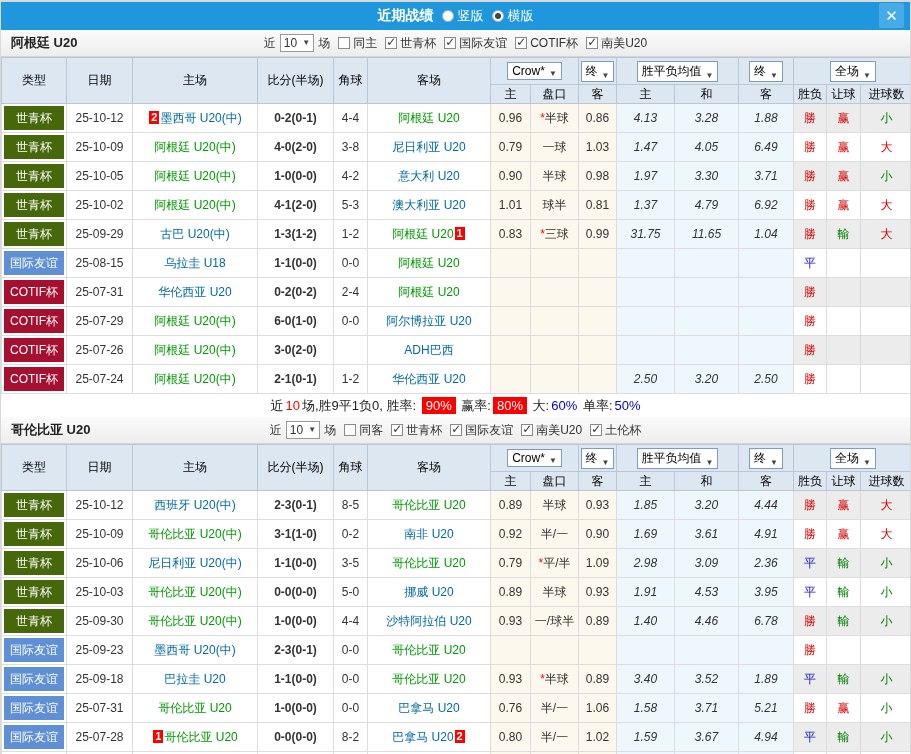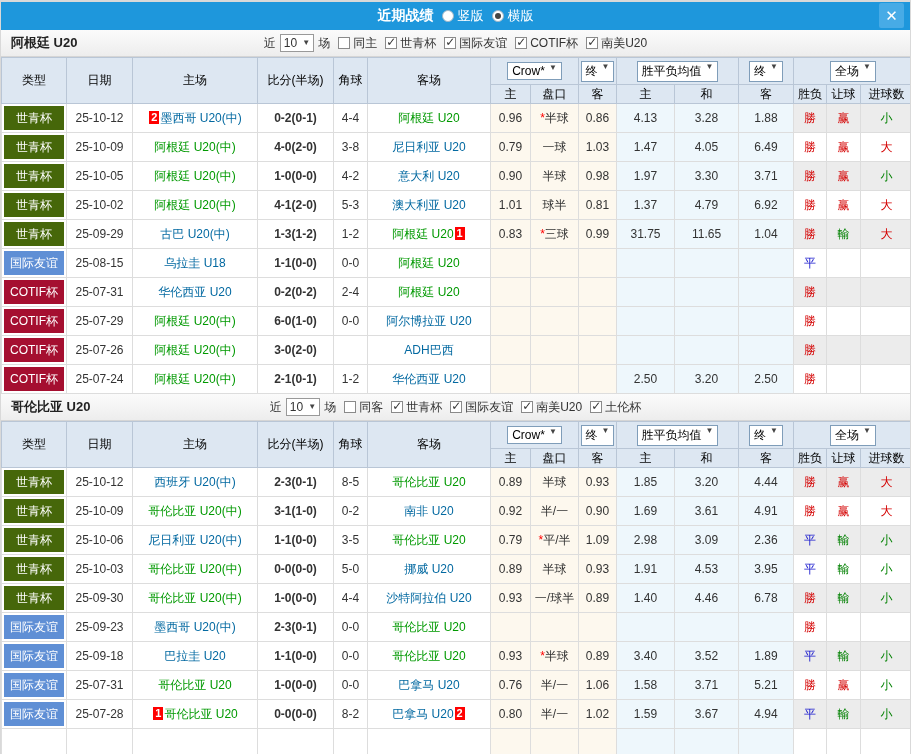--- a/index.html
+++ b/index.html
@@ -25,29 +25,29 @@
   .flt-label{color:#333;margin:0 1px;}
   .mini-select{display:inline-flex;align-items:center;border:1px solid #999;background:#fff;padding:1px 3px;margin:0 3px;gap:5px;cursor:pointer;}
   .caret{font-size:8px;color:#444;line-height:1;}
   .cb{display:inline-block;width:12px;height:12px;border:1px solid #8a8a8a;background:#fff;box-sizing:border-box;vertical-align:-2px;margin:0 2px 0 7px;position:relative;cursor:pointer;}
   .cb.checked::after{content:'\2713';position:absolute;left:0px;top:-3px;font-size:12px;font-weight:bold;color:#333;}
   
   table.grid{border-collapse:collapse;table-layout:fixed;width:911px;}
   .grid th{background:#dde7f2;border:1px solid #b9c6d6;font-weight:normal;font-size:12px;color:#000;padding:0;}
   .grid thead tr.hdr1 th{height:26px;}
   .grid thead tr.subhdr th{height:18px;}
-  .hdr-select{display:inline-flex;align-items:flex-start;gap:4px;background:#fff;border:1px solid #7f9db9;padding:1px 4px;font-size:12px;cursor:pointer;}
+  .hdr-select{display:inline-flex;align-items:flex-end;gap:4px;background:#fff;border:1px solid #7f9db9;padding:1px 4px;font-size:12px;cursor:pointer;}
   .grid td{border:1px solid #ddd;height:28px;text-align:center;padding:0 2px;font-size:12px;color:#333;white-space:nowrap;overflow:hidden;}
   .type-cell{padding:1px;}
   .type-badge{height:24px;line-height:24px;margin:0;color:#fff;text-align:center;font-size:12px;}
   .team-green{color:#009900;}
   .team-name{color:#0369a1;}
   .score{color:#e60000;font-weight:bold;}
   td.crow{background:#fdf8ee;}
-  td.avg{background:#eef7fc;}
+  td.avg{background:#eef7fc;font-style:italic;}
   tbody tr:nth-child(odd) td.rescol{background:#ececec;}
   .t-red{color:#d40000;}
   .t-blue{color:#1414cc;}
   .t-green{color:#008000;}
   .star-red{color:#ff0000;}
   .red-badge{display:inline-block;background:#ff0000;color:#fff;font-size:11px;font-weight:bold;line-height:13px;padding:0 2px;margin:0 1px;vertical-align:1px;}
   
   .summary{height:23px;line-height:23px;text-align:center;font-size:13px;color:#222;background:#fff;}
   .summary span{margin:0 1px;}
   .red-text{color:#ff0000;}
@@ -337,20 +337,27 @@
           <td class="avg"><span>2.50</span></td>
           <td class="avg"><span>3.20</span></td>
           <td class="avg"><span>2.50</span></td>
           <td class="rescol"><span class="t-red">勝</span></td>
           <td class="rescol"><span class="t-red"></span></td>
           <td class="rescol"><span class="t-red"></span></td>
         </tr>
       </tbody>
   </table>
 
+  <div class="summary">
+    <span>近</span><span class="red-text">10</span><span>场,胜9平1负0, 胜率:</span>
+    <span class="pct">90%</span>
+    <span>赢率:</span><span class="pct">80%</span>
+    <span>大:</span><span class="blue-val">60%</span>
+    <span>单率:</span><span class="blue-val">50%</span>
+  </div>
 </div>
 
 <div class="section">
   <div class="section-header">
     <span class="team-title">哥伦比亚 U20</span>
     <div class="filters">
       <span class="flt-label">近</span>
       <span class="mini-select">
           <span>10</span>
           <span class="caret">▼</span>

